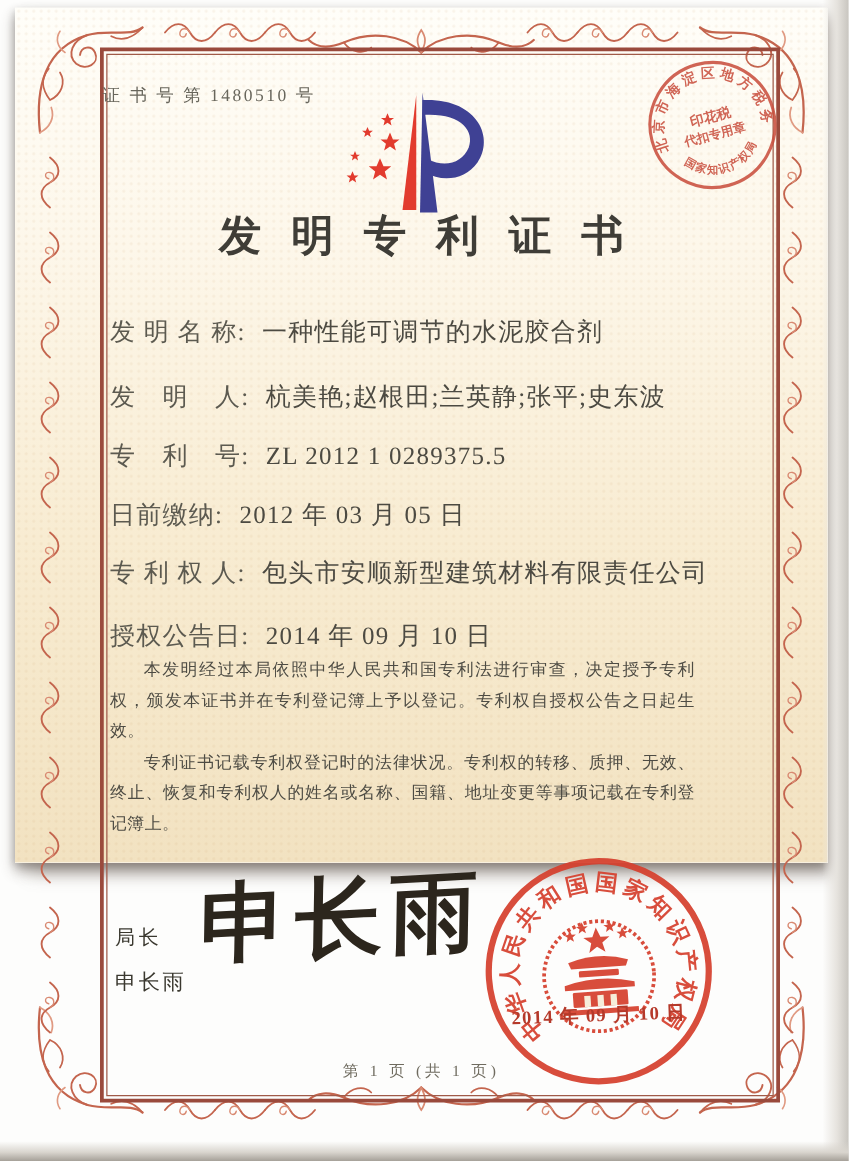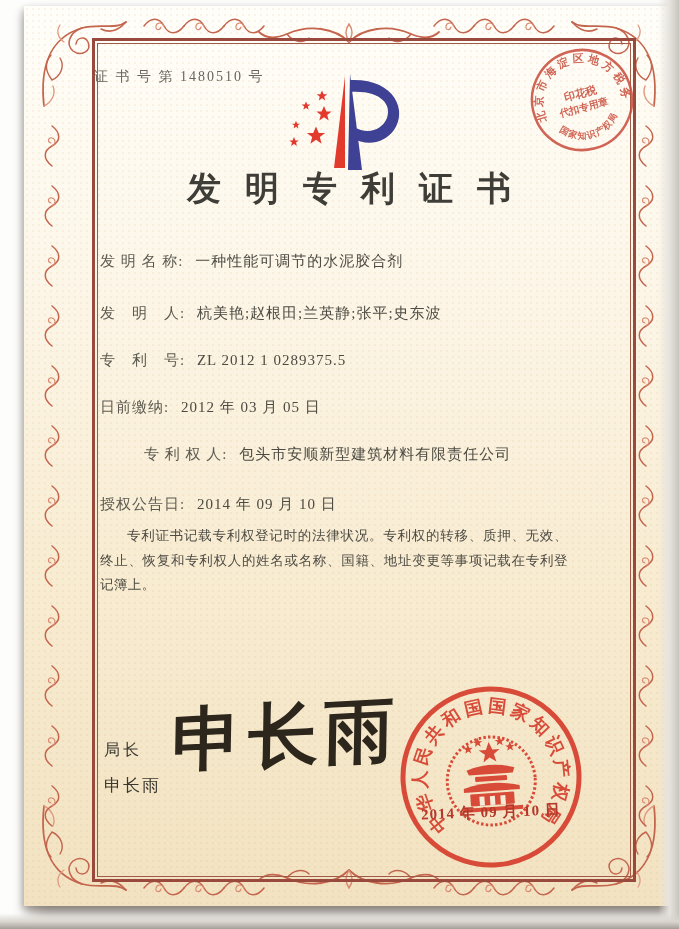--- a/index.html
+++ b/index.html
@@ -6,42 +6,42 @@
   body{
     width:679px;height:929px;position:relative;overflow:hidden;
     background:#fdfdfc;
     font-family:"Liberation Serif","DejaVu Serif",serif;
   }
   .photo-shadow-right{position:absolute;right:0;top:0;width:21px;height:100%;
     background:linear-gradient(90deg,rgba(255,255,255,0),#e6e3de 55%,#c8c5bf);}
   .photo-shadow-bottom{position:absolute;left:0;bottom:0;width:100%;height:16px;
     background:linear-gradient(180deg,rgba(255,255,255,0),#d9d5ce 55%,#a49f97);}
   .certificate{
-    position:absolute;left:24px;top:6px;width:650px;height:900px;
+    position:absolute;left:12px;top:6px;width:650px;height:684px;
     background-image:
       radial-gradient(rgba(198,152,96,0.10) 1px,transparent 1.4px),
       linear-gradient(180deg,#fffef9 0%,#fdf7ea 28%,#f8ecd2 62%,#f2e2c1 100%);
     background-size:6px 6px,100% 100%;
     box-shadow:0 7px 10px rgba(70,60,50,.45),12px 9px 14px rgba(120,110,100,.35),-2px 2px 6px rgba(0,0,0,.15);
   }
   .ornaments{position:absolute;left:0;top:0;width:650px;height:900px;pointer-events:none;}
   .inner-frame{position:absolute;left:68px;top:32px;width:538px;height:838px;
     border:3px solid #9a4a3c;}
   .inner-frame::after{content:'';position:absolute;inset:2px;border:1px solid #a05a48;}
   .cert-number{position:absolute;left:70px;top:62px;font-size:14px;letter-spacing:2px;color:#68665c;}
   .tax-stamp{position:absolute;left:502px;top:38px;width:112px;height:112px;
     transform:rotate(-15deg);opacity:.85;}
   .logo{position:absolute;left:258px;top:66px;width:134px;height:100px;}
   .title{position:absolute;left:0;top:160px;width:100%;text-align:center;
     font-size:34px;font-weight:600;letter-spacing:24px;text-indent:24px;color:#3f3d37;}
   .fields{position:absolute;left:76px;top:246px;width:490px;}
-  .field-row{position:absolute;left:0;white-space:nowrap;font-size:15px;color:#504e46;}
+  .field-row{position:absolute;left:0;white-space:nowrap;font-size:20px;color:#504e46;}
   .field-row .flabel{white-space:pre;letter-spacing:1px;color:#5c5a50;margin-right:8px;}
   .field-row .fvalue{letter-spacing:1px;color:#4c4a42;}
-  .r0{top:0;} .r1{top:52px;} .r2{top:99px;font-family:Liberation Serif, serif;} .r3{top:146px;} .r4{top:193px;margin-left:44px;} .r5{top:243px;}
+  .r0{top:0;} .r1{top:52px;} .r2{top:99px;font-family:Liberation Serif, serif;} .r3{top:146px;} .r4{top:193px;} .r5{top:243px;}
   .paras{position:absolute;left:76px;top:518px;width:468px;}
   .paras p{margin:0;text-indent:2em;font-size:13.5px;line-height:24.5px;color:#4e4c44;
     text-align:justify;letter-spacing:.4px;}
   .director-title{position:absolute;left:80px;top:734px;font-size:16px;letter-spacing:3px;color:#3a382f;}
   .director-name{position:absolute;left:80px;top:768px;font-size:17px;letter-spacing:2px;color:#3a382f;}
   .signature-script{position:absolute;left:148px;top:694px;width:270px;font-size:70px;
     font-weight:600;color:#2c261d;transform:rotate(-3deg) skewX(-4deg);letter-spacing:6px;line-height:1;}
   .office-seal{position:absolute;left:372px;top:676px;width:190px;height:190px;
     transform:rotate(-4deg);opacity:.93;}
   .seal-date{position:absolute;left:382px;top:797px;width:170px;text-align:center;
@@ -173,20 +173,21 @@
       <span class="flabel">专 利 权 人:</span>
       <span class="fvalue">包头市安顺新型建筑材料有限责任公司</span>
     </div>
     <div class="field-row r5">
       <span class="flabel">授权公告日:</span>
       <span class="fvalue">2014 年 09 月 10 日</span>
     </div>
   </div>
 
   <div class="paras">
+    <p>本发明经过本局依照中华人民共和国专利法进行审查，决定授予专利权，颁发本证书并在专利登记簿上予以登记。专利权自授权公告之日起生效。</p>
     <p>专利证书记载专利权登记时的法律状况。专利权的转移、质押、无效、终止、恢复和专利权人的姓名或名称、国籍、地址变更等事项记载在专利登记簿上。</p>
   </div>
 
   <div class="director-title">局长</div>
   <div class="director-name">申长雨</div>
   <div class="signature-script">申长雨</div>
 
   <svg class="office-seal" viewBox="0 0 190 190">
     <circle cx="95" cy="95" r="88" fill="none" stroke="#d6402e" stroke-width="5"></circle>
     <path id="ringPath" d="M 49,141 A 65,65 0 1 1 141,141" fill="none"></path>
@@ -205,16 +206,17 @@
       <path d="M-28,6 Q0,-2 28,6 L28,10 L-28,10 Z"></path>
       <rect x="-22" y="12" width="44" height="12" rx="1"></rect>
       <rect x="-13" y="15" width="5" height="9" fill="#f6ecd8"></rect>
       <rect x="-2.5" y="15" width="5" height="9" fill="#f6ecd8"></rect>
       <rect x="8" y="15" width="5" height="9" fill="#f6ecd8"></rect>
       <rect x="-30" y="26" width="60" height="4"></rect>
     </g>
   </svg>
   <div class="seal-date">2014 年 09 月 10 日</div>
 
+  <div class="page-footer">第 1 页 (共 1 页)</div>
 </div>
 
 <div class="photo-shadow-right"></div>
 <div class="photo-shadow-bottom"></div>
 
 </body></html>

